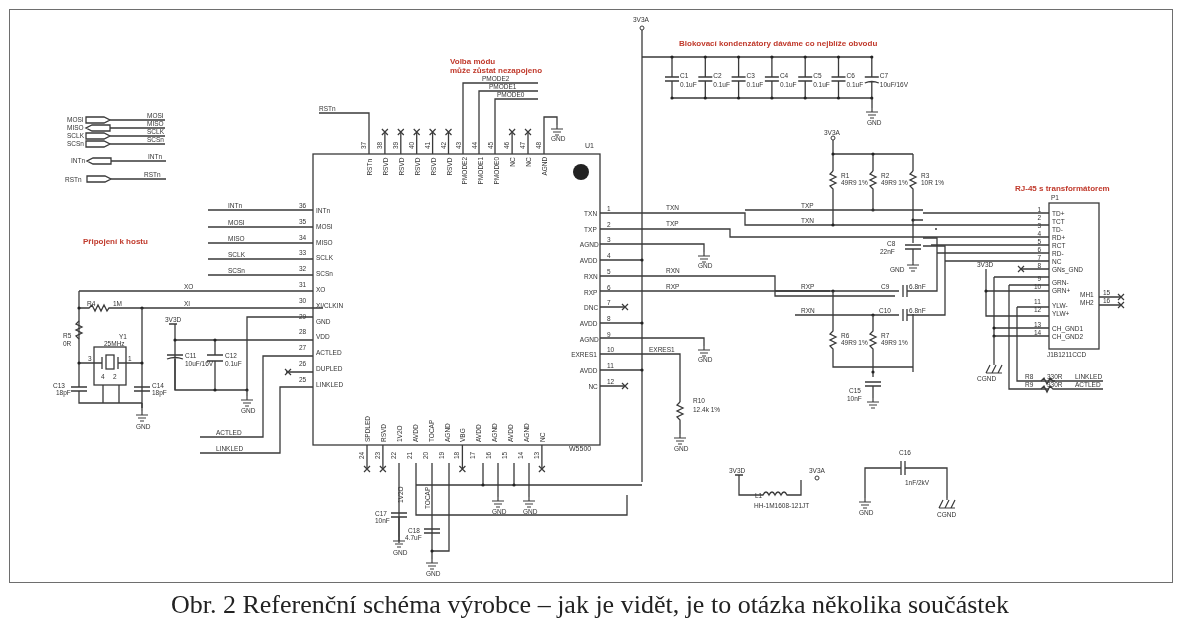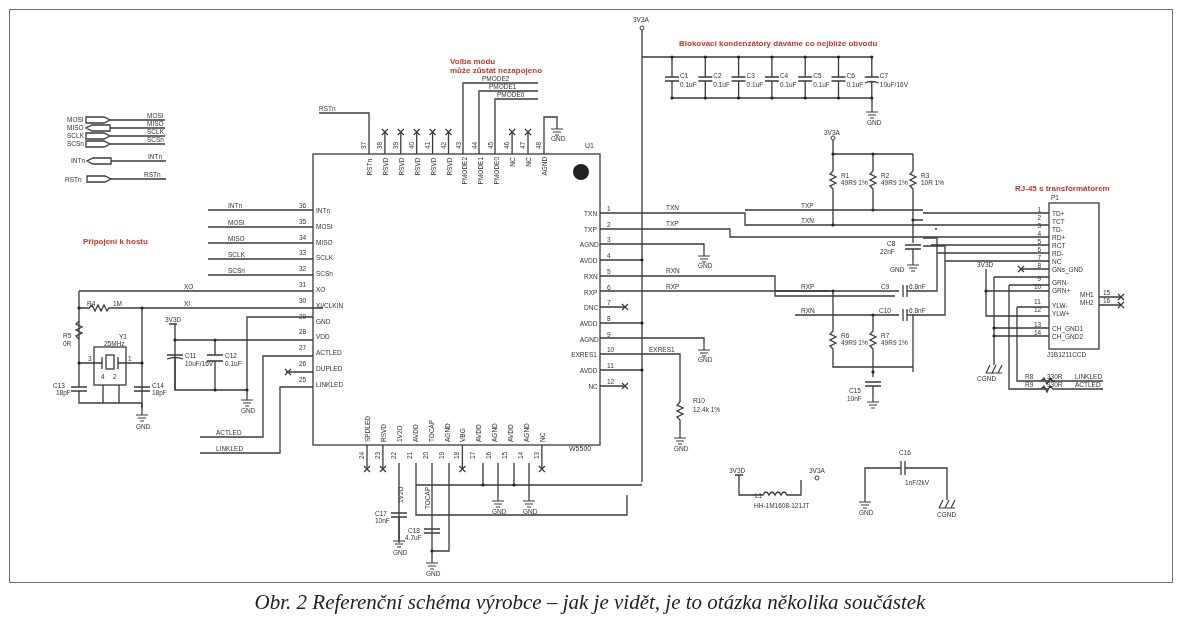--- a/index.html
+++ b/index.html
@@ -4,21 +4,21 @@
 <style>
   html,body{margin:0;padding:0;background:#ffffff;}
   body{width:1180px;height:625px;position:relative;overflow:hidden;font-family:"Liberation Sans",sans-serif;}
   #frame{position:absolute;left:9px;top:9px;width:1162px;height:572px;border:1px solid #6e6e6e;background:#fff;}
   svg{position:absolute;left:0;top:0;}
   .w{stroke:#3a3a3a;stroke-width:1.3;fill:none;}
   .t{font-family:"Liberation Sans",sans-serif;font-size:7px;fill:#333;}
   .ts{font-family:"Liberation Sans",sans-serif;font-size:6.5px;fill:#333;}
   .red{font-family:"Liberation Sans",sans-serif;font-size:8px;font-weight:bold;fill:#c0392b;}
   .dot{fill:#222;}
-  #caption{position:absolute;left:0;top:590px;width:1180px;text-align:center;font-family:"Liberation Serif",serif;font-style:italic;font-size:21px;color:#222;}
+  #caption{position:absolute;left:0;top:590px;width:1180px;text-align:center;font-family:"Liberation Serif",serif;font-size:26px;color:#222;}
 </style>
 </head>
 <body>
 
 <div id="frame">
 <svg id="sch" width="1162" height="572" viewBox="9 9 1162 572">
   <defs>
     <g id="gnd">
           <path d="M0,0 v4 M-6,4 h12 M-4,7 h8 M-2,10 h4" stroke="#3a3a3a" stroke-width="1.2" fill="none"></path>
         </g>

